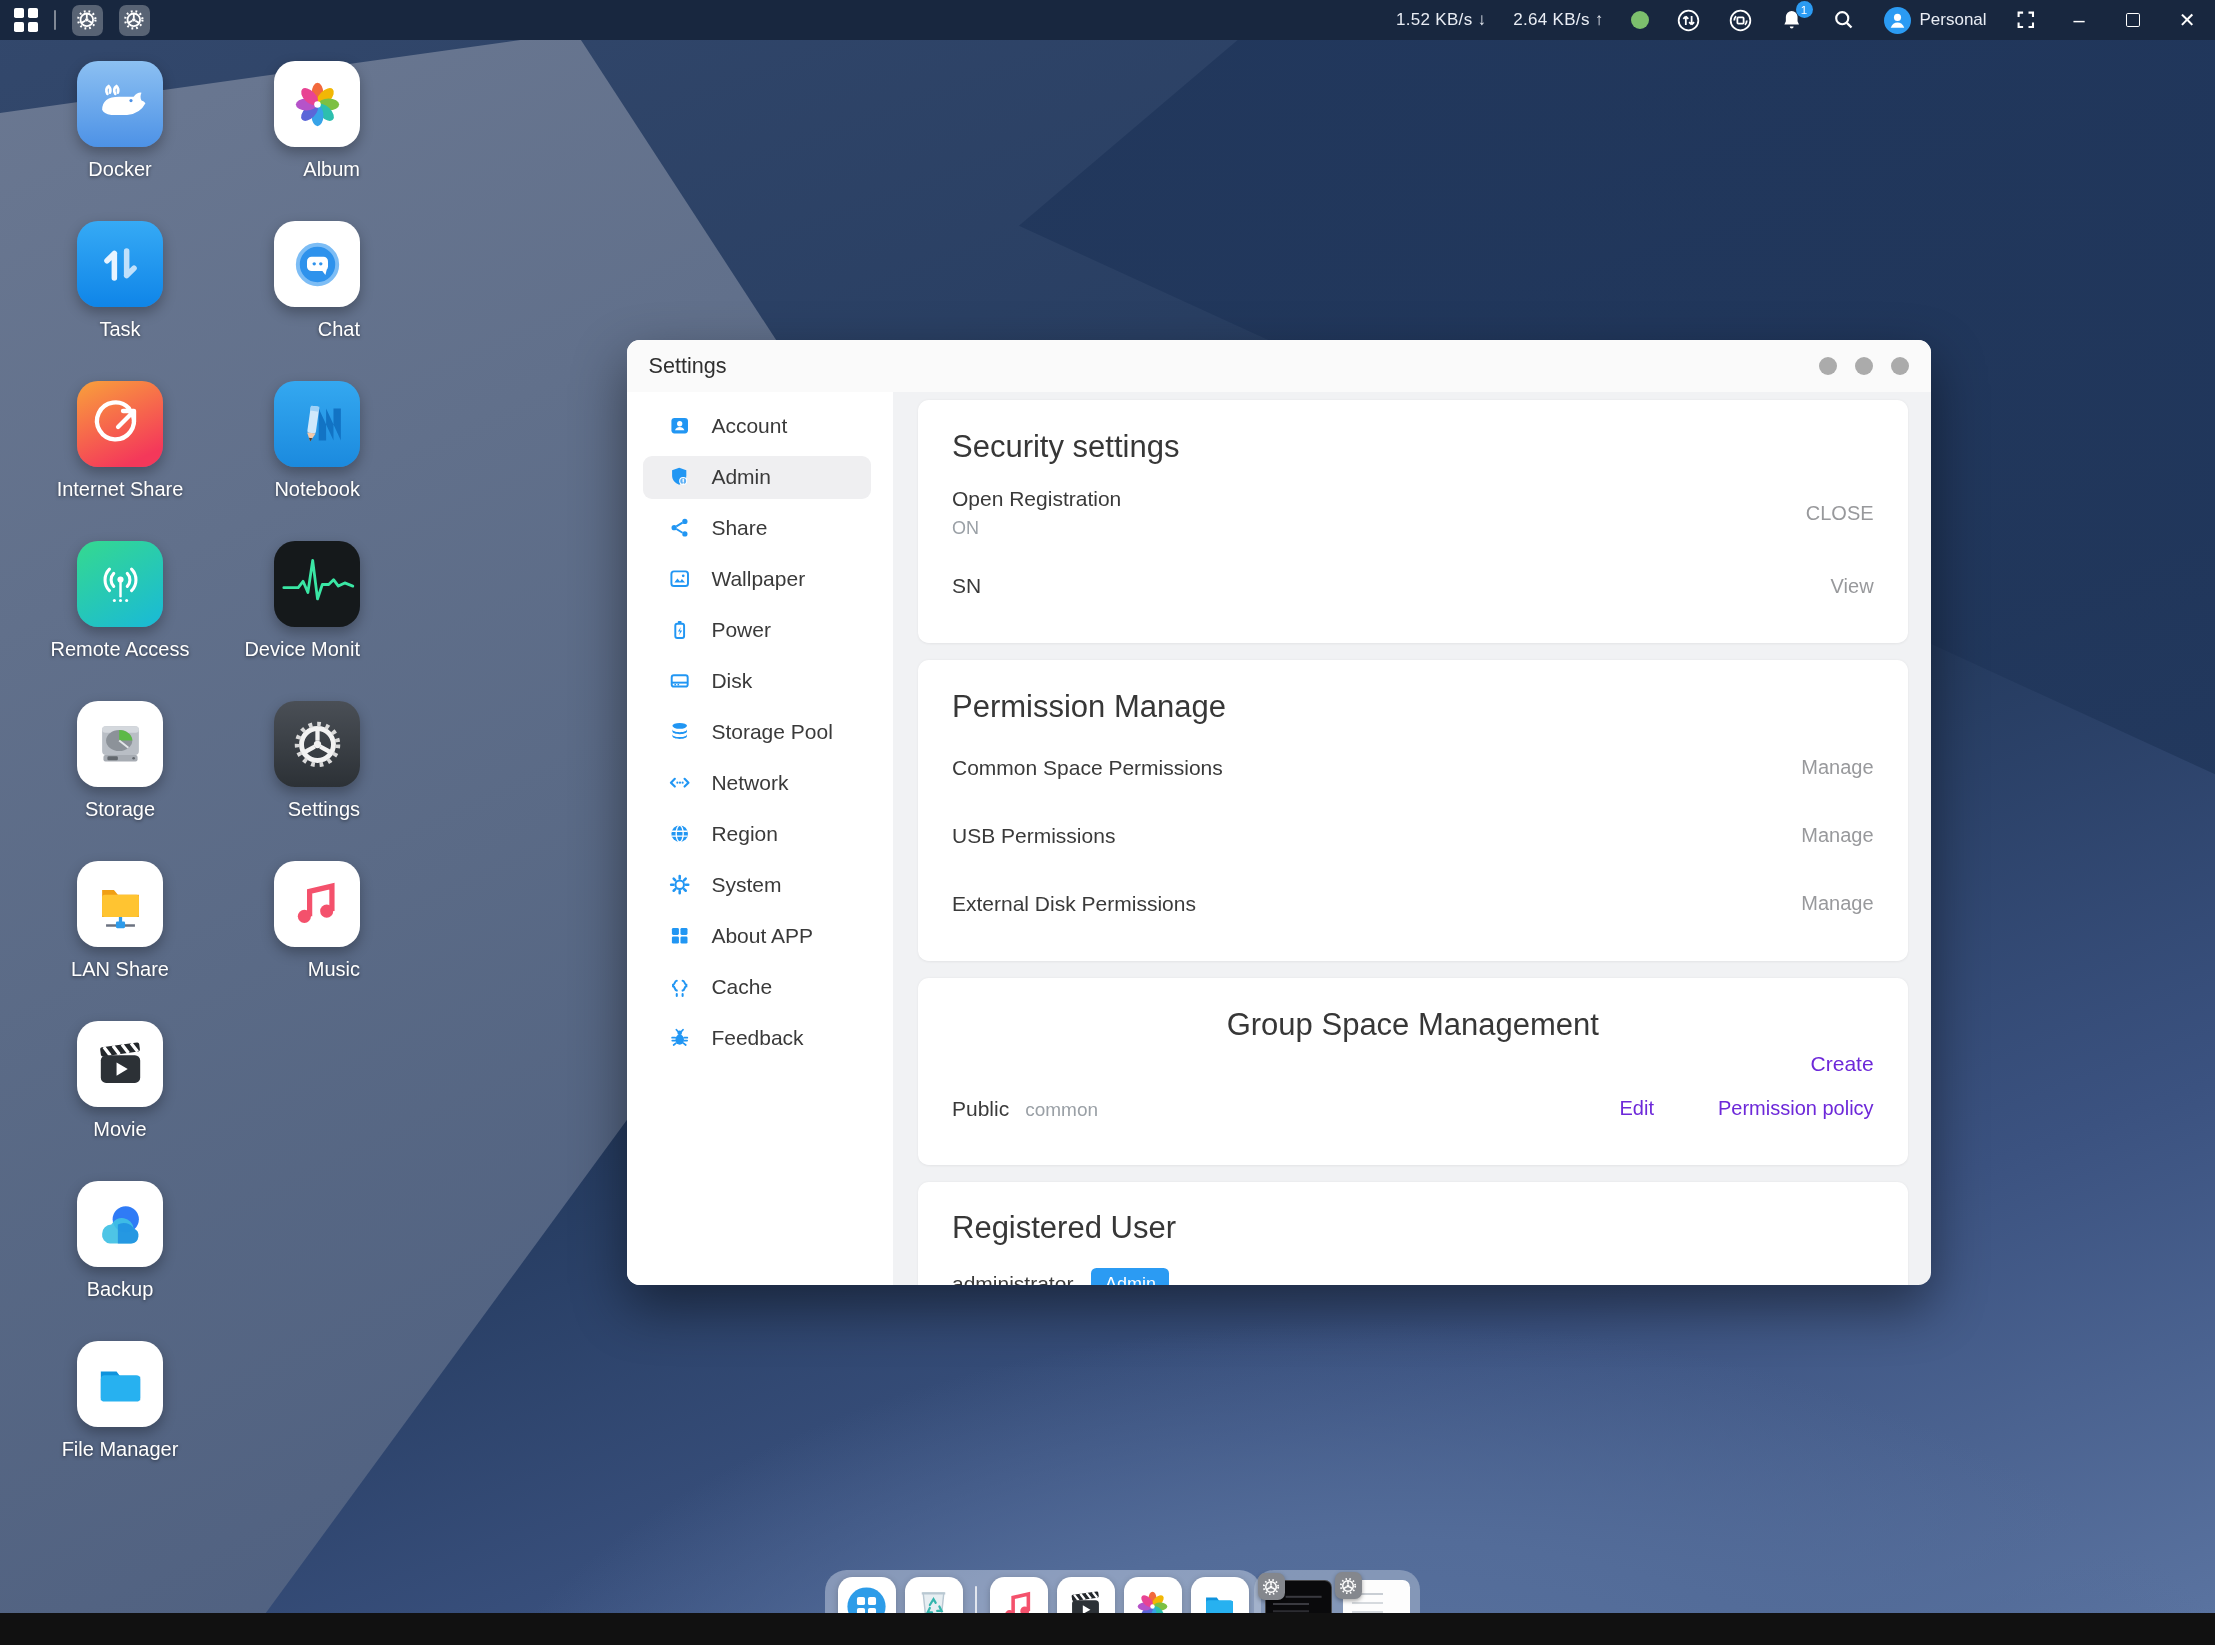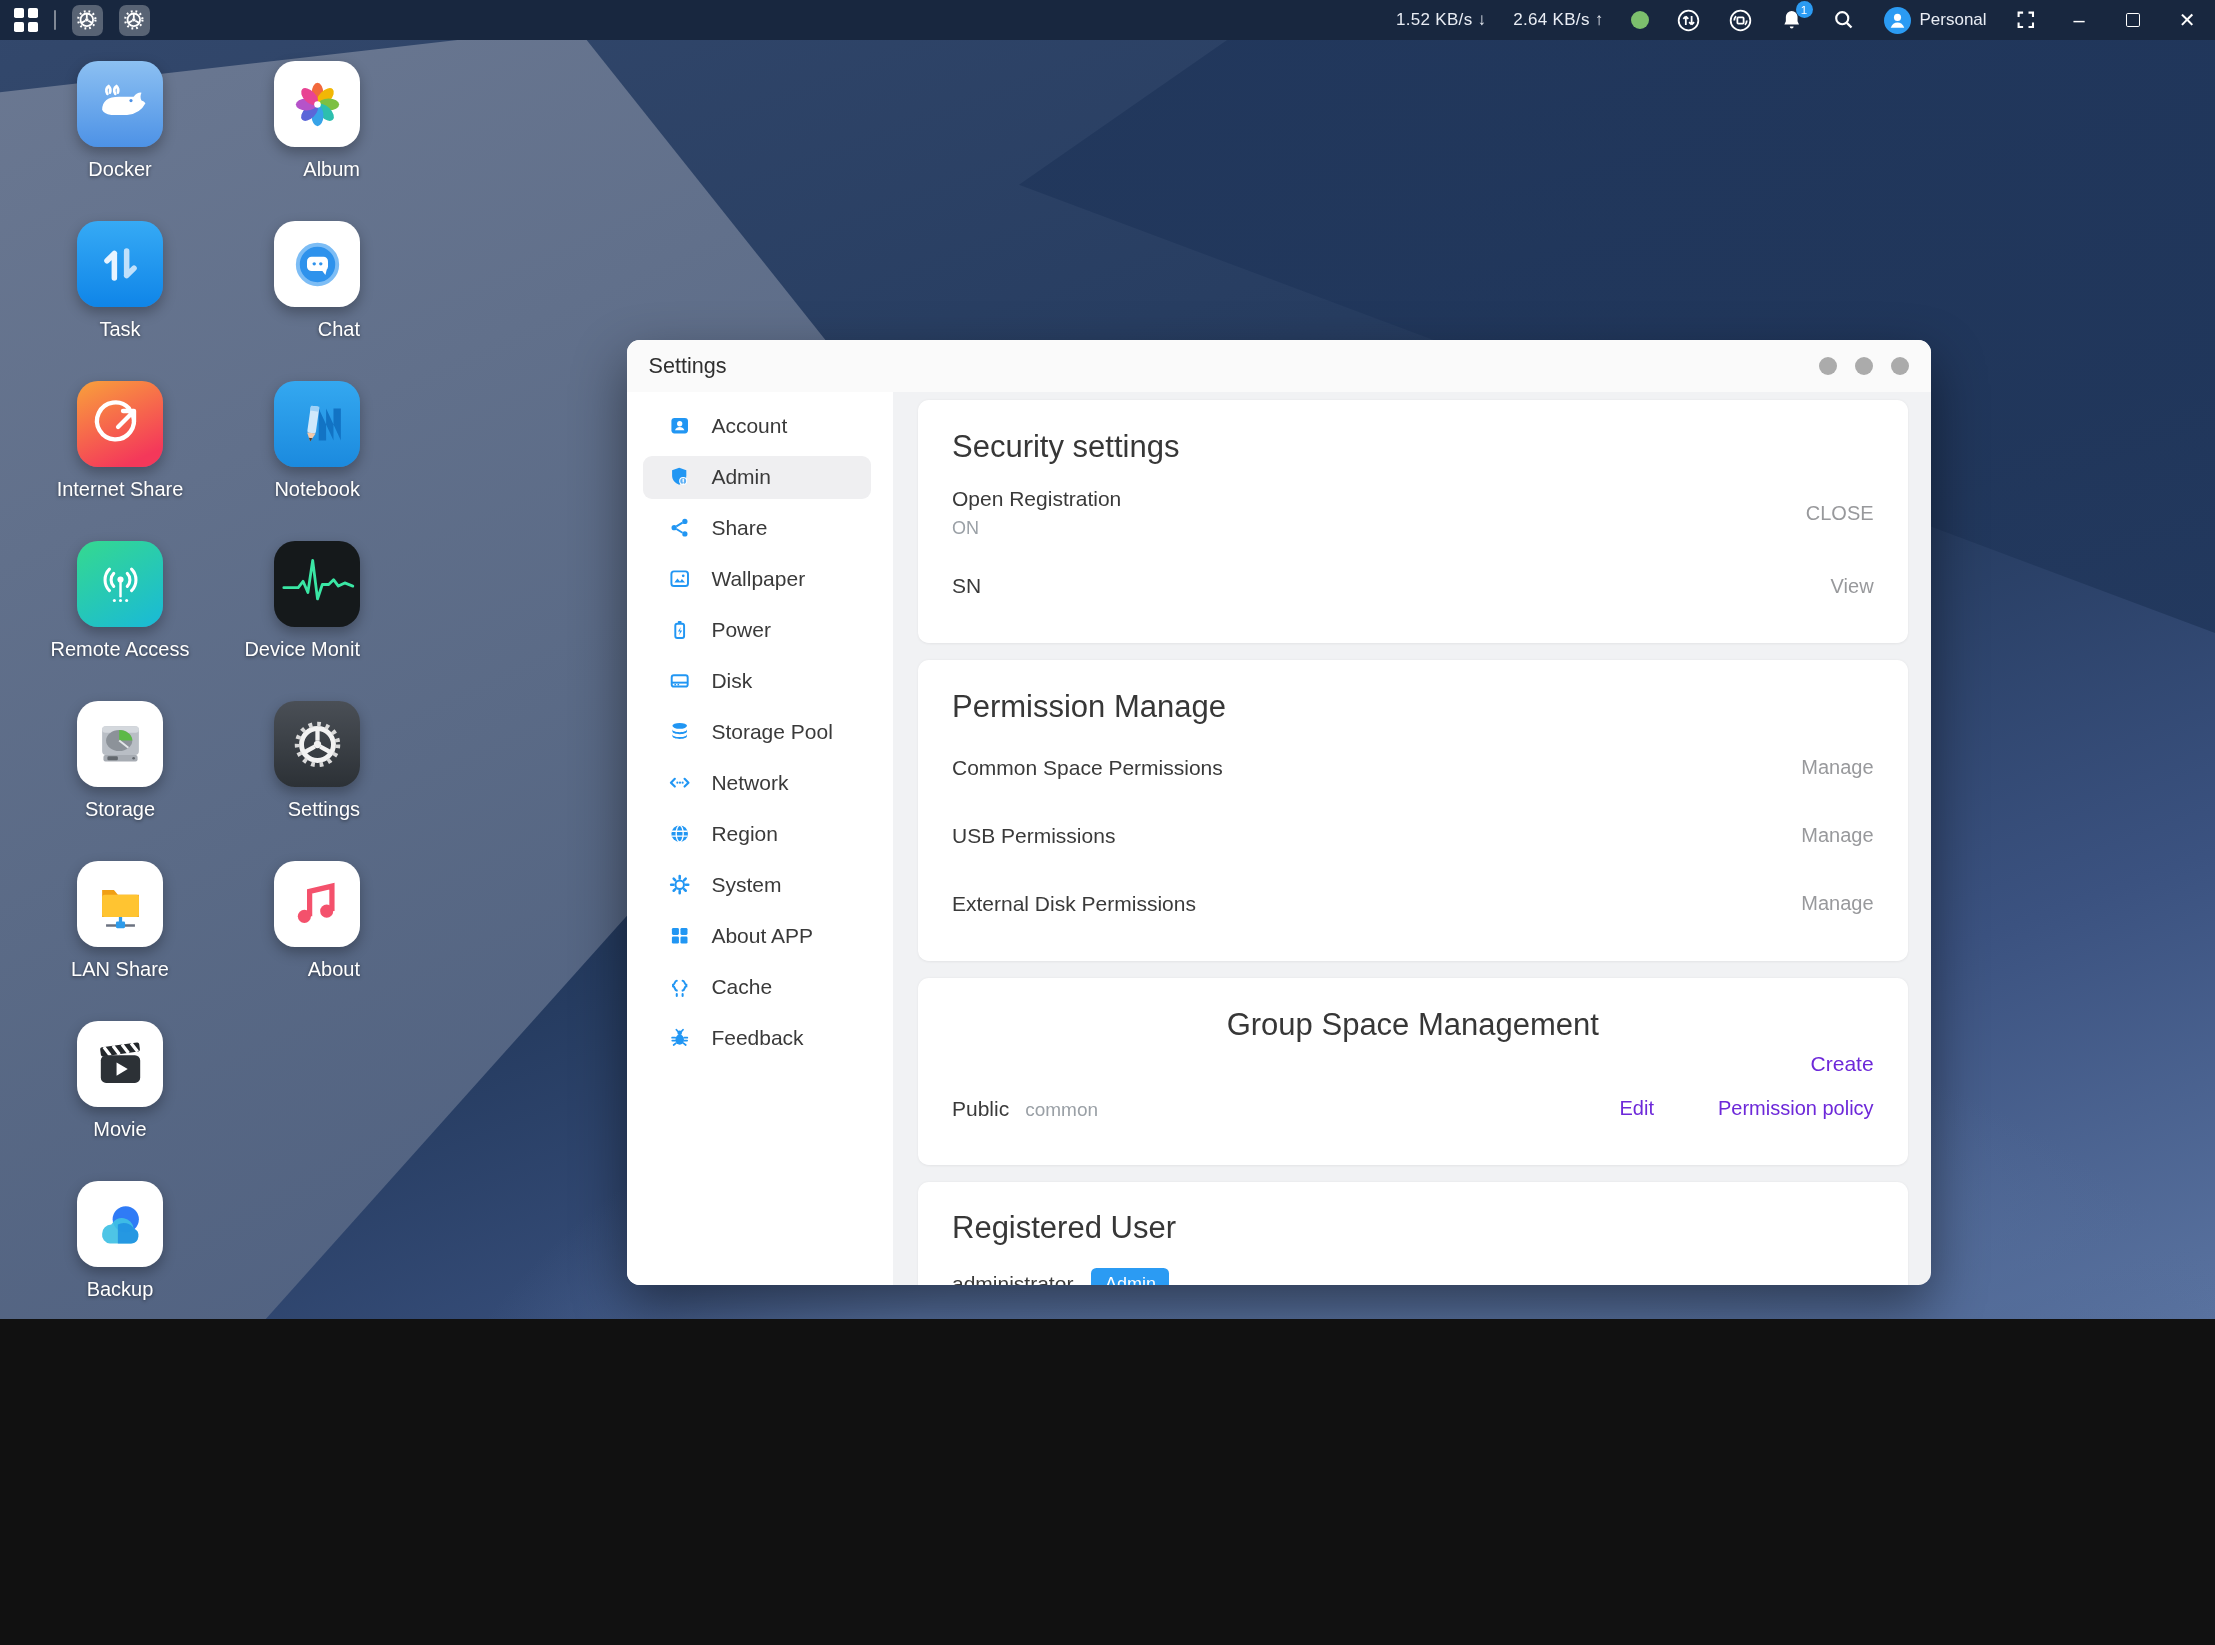--- a/index.html
+++ b/index.html
@@ -1,17 +1,17 @@
 <!DOCTYPE html>
 <html style="font-size:14.4px"><head>
 <meta charset="utf-8">
 <style>
   html,body{margin:0;padding:0;background:#111;}
   *{box-sizing:border-box;font-family:"Liberation Sans","DejaVu Sans",sans-serif;}
-  .screen{position:relative;width:2215px;height:1319px;overflow:hidden;
+  .screen{position:relative;width:2215px;height:1613px;overflow:hidden;
     background:linear-gradient(160deg,#33486c 0%,#273d61 38%,#243a5e 55%,#3b5280 78%,#5a73a0 100%);}
   
   .wp-plane1{position:absolute;inset:0;
     background:linear-gradient(155deg,#6e7b94 0%,#5b6b87 45%,#44567a 100%);
     clip-path:polygon(0 7%,26% 2%,44% 40%,12% 100%,0 100%);opacity:.95;}
   .wp-plane2{position:absolute;inset:0;
     background:linear-gradient(200deg,#1f355a 0%,#23395d 100%);
     clip-path:polygon(58% 0,100% 0,100% 48%,46% 14%);opacity:.85;}
   .wp-plane3{position:absolute;inset:0;
     background:radial-gradient(ellipse 1350px 810px at 62% 118%,#5d76a2 0%,#536c99 45%,rgba(83,108,153,0) 72%);}
@@ -333,21 +333,21 @@
     </div>
 
     <div class="dcell c2 r6">
       <div class="dtile bg-white">
         <svg width="63" height="63" viewBox="0 0 96 96">
           <path d="M36 66V28l34-8v38" fill="none" stroke="#f4516c" stroke-width="8"></path>
           <circle cx="28" cy="66" r="10" fill="#f4516c"></circle>
           <circle cx="62" cy="58" r="10" fill="#f4516c"></circle>
         </svg>
       </div>
-      <div class="dlabel">About</div>
+      <div class="dlabel">Music</div>
     </div>
 
     <div class="dcell c1 r7">
       <div class="dtile bg-white">
         <svg width="63" height="63" viewBox="0 0 96 96">
           <g transform="rotate(-8 48 30)">
             <rect x="18" y="18" width="60" height="14" rx="3" fill="#23272b"></rect>
             <path d="M24 18l8 14M38 18l8 14M52 18l8 14M66 18l8 14" stroke="#fff" stroke-width="5"></path>
           </g>
           <rect x="18" y="34" width="60" height="42" rx="8" fill="#2c3136"></rect>

